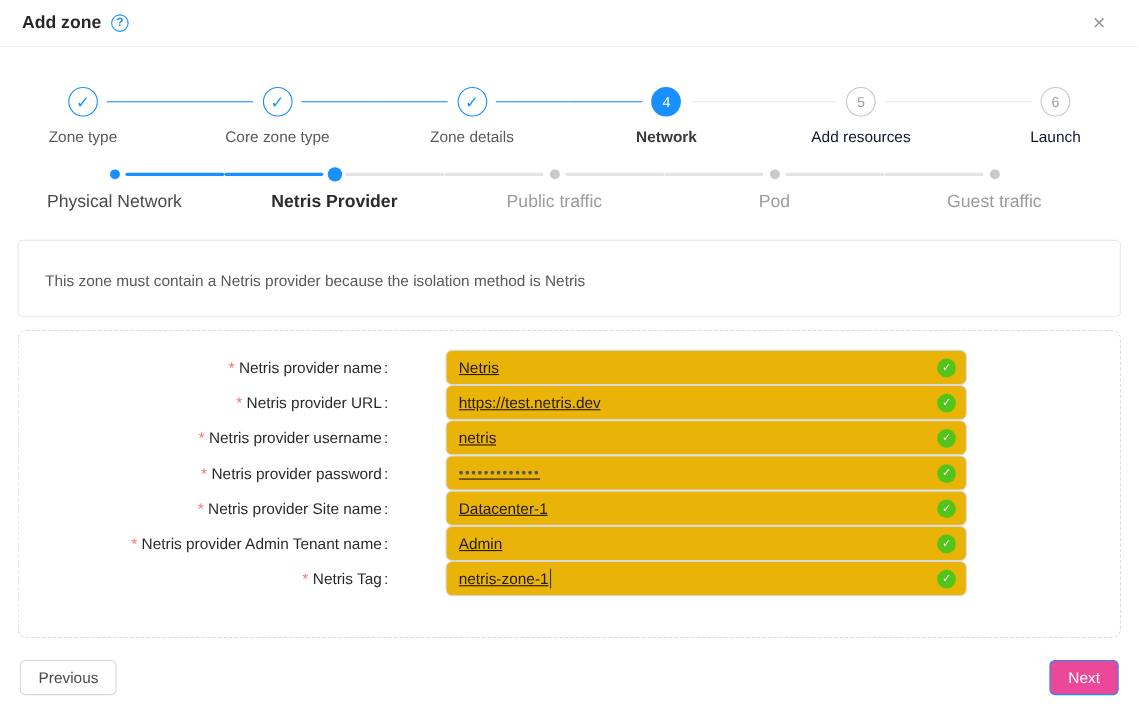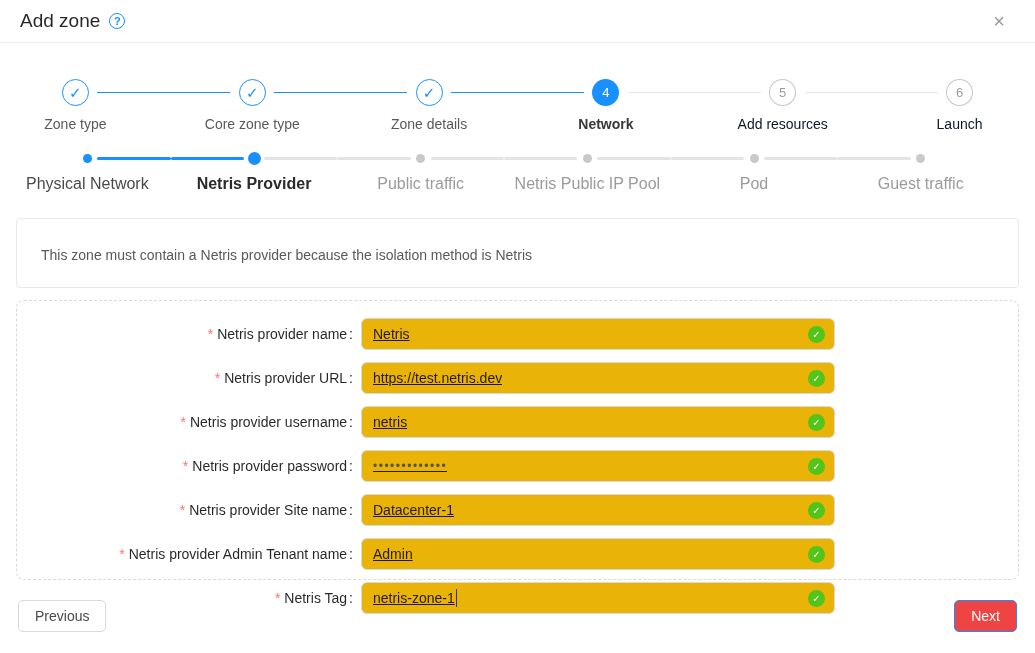--- a/index.html
+++ b/index.html
@@ -1,21 +1,21 @@
 <!DOCTYPE html>
 <html><head>
 <meta charset="utf-8">
 <style>
   * { margin: 0; padding: 0; box-sizing: border-box; }
   html, body { width: 1035px; height: 653px; background: #fff; overflow: hidden; }
   body { font-family: "Liberation Sans", "DejaVu Sans", sans-serif; font-size: 14px; color: rgba(0,0,0,.85); }
 
   
   .modal-header { height: 43px; display: flex; align-items: center; padding: 0 20px; border-bottom: 1px solid #f0f0f0; }
-  .modal-title { font-size: 19px; font-weight: 400; color: rgba(0,0,0,.85); }
+  .modal-title { font-size: 16px; font-weight: 700; color: rgba(0,0,0,.85); }
   .help-icon { margin-left: 9px; width: 16px; height: 16px; border: 1px solid #1890ff; border-radius: 50%;
     color: #1890ff; font-size: 11px; font-weight: 700; display: flex; align-items: center; justify-content: center; cursor: pointer; }
   .close-icon { margin-left: auto; color: #999; font-size: 20px; line-height: 1; cursor: pointer; font-weight: 400;
     margin-right: 10px; }
 
   
   .steps { display: flex; margin: 36px -13px 0; }
   .step { flex: 1; position: relative; display: flex; flex-direction: column; align-items: center; }
   .step::before, .step::after { content: ""; position: absolute; top: 13px; height: 1px; background: #e8e8e8; }
   .step::before { left: 0; right: calc(50% + 22px); }
@@ -53,39 +53,39 @@
   .substep.finished .substep-label { color: #4a4a4a; }
   .substep.active   .substep-label { color: #2b2b2b; font-weight: 700; }
   .substep.waiting  .substep-label { color: #9b9b9b; }
 
   
   .notice { margin: 25px 16px 0; border: 1px solid #e9e9e9; border-radius: 4px; padding: 24px; height: 70px;
     color: #595959; font-size: 14px; display: flex; align-items: flex-end; }
 
   
   .form-box { margin: 12px 16px 0; border: 1px dashed #d9d9d9; border-radius: 8px; height: 280px; padding: 17px 0 0; }
-  .form-row { display: flex; align-items: center; margin-bottom: 12px; }
+  .form-row { display: flex; align-items: center; margin-bottom: 0; gap: 44px; }
   .form-label { width: 344px; padding-right: 8px; text-align: right; color: rgba(0,0,0,.85); white-space: nowrap; }
   .req { color: #ff6f6f; margin-right: 4px; }
   .colon { margin-left: 2px; }
   .input { width: 474px; height: 32px; border: 1px solid #d9d9d9; border-radius: 6px; background: #eab308;
     display: flex; align-items: center; padding: 0 30px 0 11px; position: relative; cursor: text; text-decoration: underline; }
   .input-value { font-size: 14px; color: rgba(0,0,0,.85); white-space: nowrap; overflow: hidden; }
   .input-value.password { font-size: 12px; letter-spacing: 1.5px; color: #555; }
   .valid-icon { position: absolute; right: 9px; top: 7px; width: 17px; height: 17px; background: #52c41a;
     border-radius: 50%; color: #fff; font-size: 10px; font-weight: 700;
     display: flex; align-items: center; justify-content: center; }
   .caret { width: 1px; height: 18px; background: #3a3a3a; margin-left: 1px; flex: none; }
 
   
   .footer { margin: 20px 18px 0; display: flex; justify-content: space-between; }
   .btn { height: 32px; border-radius: 5px; font-size: 14px; padding: 0 16px; cursor: pointer;
     font-family: "Liberation Sans", sans-serif; display: flex; align-items: center; }
   .btn-prev { background: #fff; border: 1px solid #d9d9d9; color: #4a4a4a; }
-  .btn-next { background: #ef4444; border: 1px solid #1890ff; color: #fff; }
+  .btn-next { background: #ec4899; border: 1px solid #1890ff; color: #fff; }
 </style>
 </head>
 <body>
 
 <div class="modal">
 
   <div class="modal-header">
     <span class="modal-title">Add zone</span>
     <span class="help-icon">?</span>
     <span class="close-icon">×</span>
@@ -134,26 +134,20 @@
     <div class="substep waiting">
       <div class="subdot-row">
           <span class="subdot"></span>
         </div>
       <div class="substep-label">Public traffic</div>
     </div>
     <div class="substep waiting">
       <div class="subdot-row">
           <span class="subdot"></span>
         </div>
-      <div class="substep-label">Netris Public IP Pool</div>
-    </div>
-    <div class="substep waiting">
-      <div class="subdot-row">
-          <span class="subdot"></span>
-        </div>
       <div class="substep-label">Pod</div>
     </div>
     <div class="substep waiting last">
       <div class="subdot-row">
           <span class="subdot"></span>
         </div>
       <div class="substep-label">Guest traffic</div>
     </div>
   </div>
 

